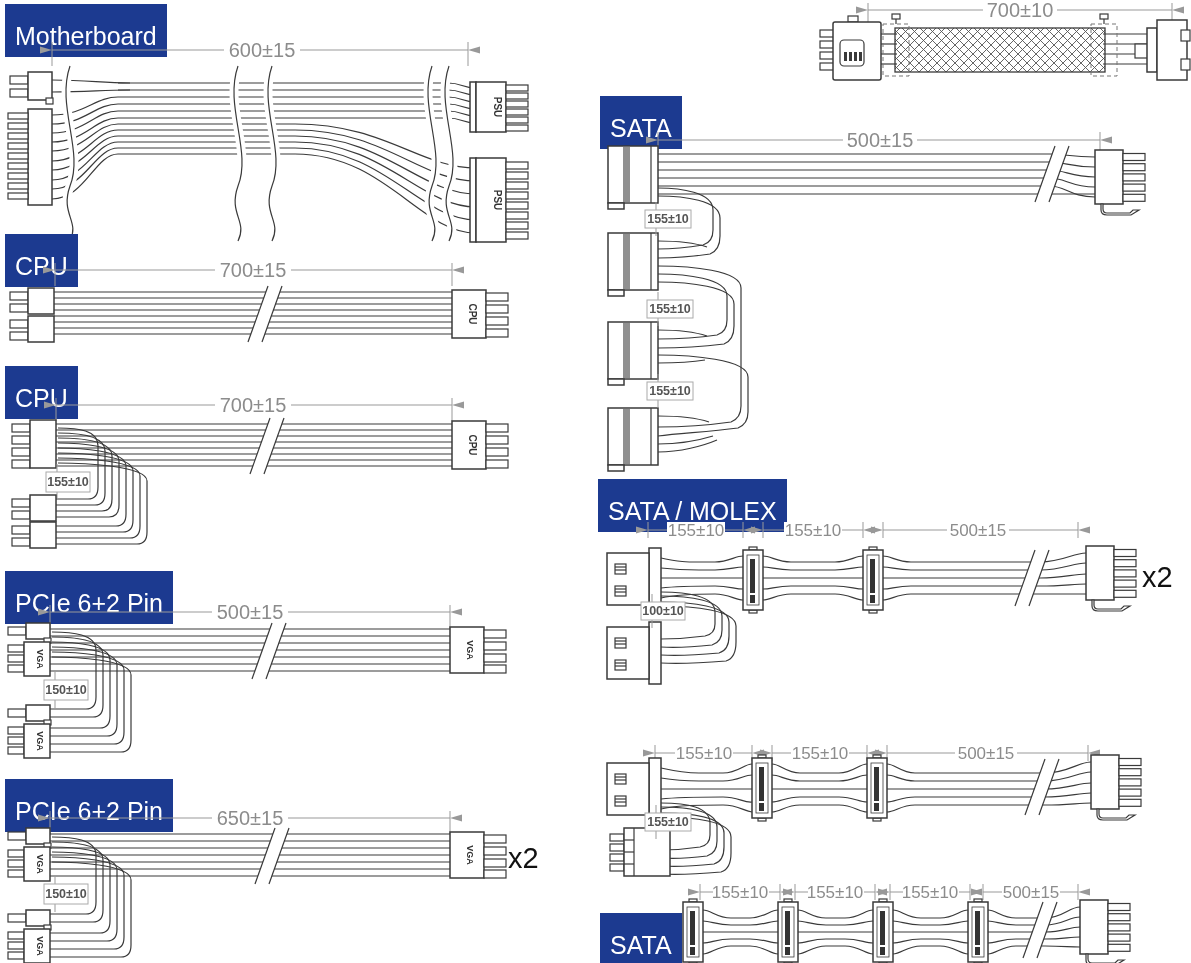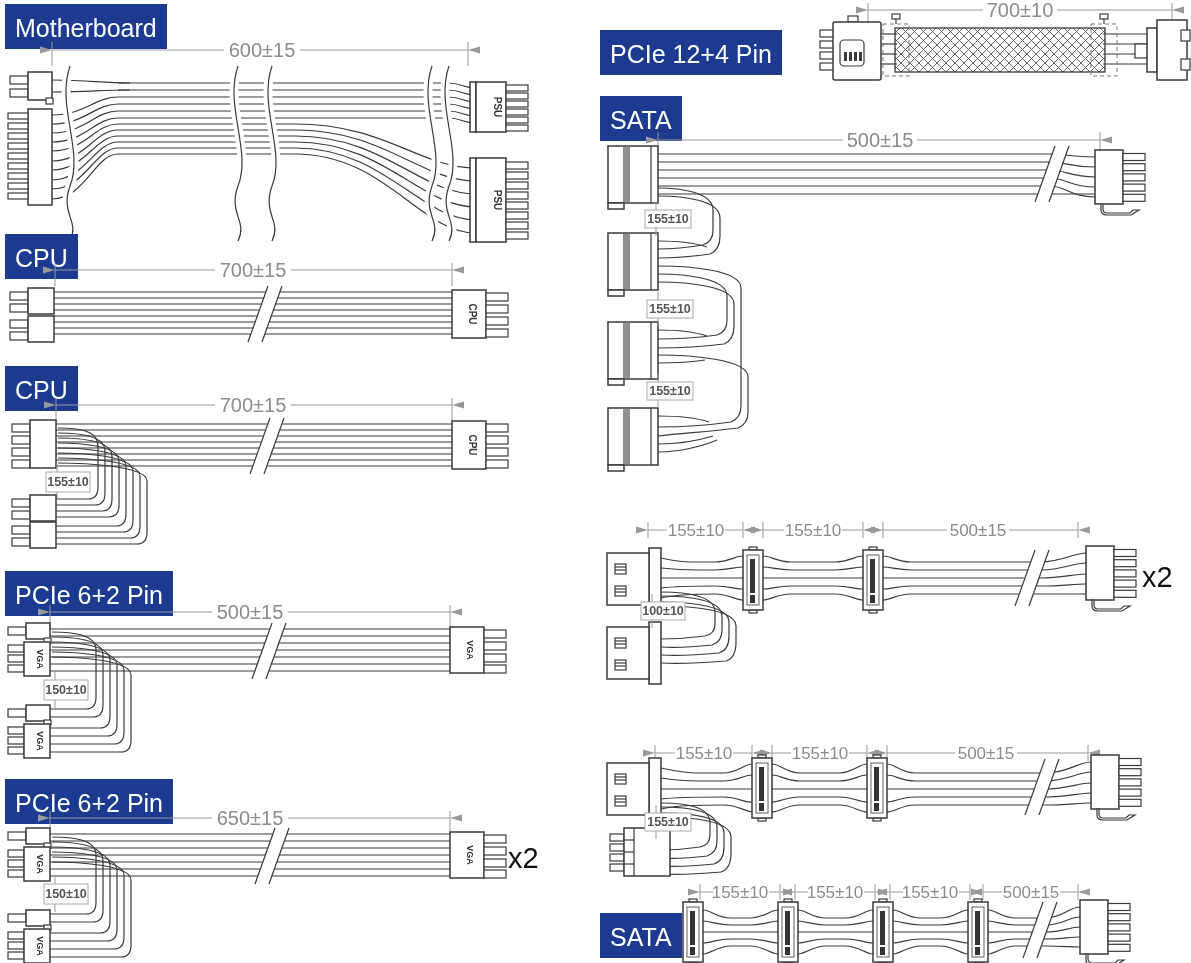--- a/index.html
+++ b/index.html
@@ -1,20 +1,20 @@
 <!DOCTYPE html>
 <html><head>
 <meta charset="utf-8">
 <style>
   html,body{margin:0;padding:0;background:#fff;}
   #canvas{position:relative;width:1191px;height:963px;background:#fff;overflow:hidden;
           font-family:"Liberation Sans",sans-serif;}
   .sec{position:absolute;}
   .lbl{position:absolute;display:inline-block;background:#1c3a90;color:#fff;
-       font:25px/1.25 "Liberation Sans",sans-serif;padding:9px 10px 5px;white-space:nowrap;}
+       font:25px/1.25 "Liberation Sans",sans-serif;padding:17px 10px 5px;white-space:nowrap;}
   svg.art{position:absolute;overflow:visible;}
   .w{fill:none;stroke:#3a3a3a;stroke-width:1.2;}
   .cb{fill:#fff;stroke:#3a3a3a;stroke-width:1.5;}
   .cp{fill:#fff;stroke:#3a3a3a;stroke-width:1.2;}
   .dl{stroke:#999;stroke-width:1;fill:none;}
   .dt{fill:#8c8c8c;font:20px "Liberation Sans",sans-serif;text-anchor:middle;}
   .dts{fill:#8c8c8c;font:17px "Liberation Sans",sans-serif;text-anchor:middle;}
   .db{fill:#555;font:bold 12.5px "Liberation Sans",sans-serif;text-anchor:middle;}
   .bx{fill:#fff;stroke:#aaa;stroke-width:1;}
   .ct{fill:#333;font:bold 10px "Liberation Sans",sans-serif;text-anchor:middle;}
@@ -400,21 +400,20 @@
         <rect x="8" y="124" width="16" height="7" class="cp"></rect>
           <rect x="8" y="134" width="16" height="7" class="cp"></rect>
         <rect x="8" y="144" width="16" height="7" class="cp"></rect>
         <rect x="24" y="121" width="26" height="34" class="cb"></rect>
         <text class="ct" transform="translate(37,138) rotate(90)" style="font-size:9px">VGA</text>
       </g>
     </svg>
   </div>
 
   <div class="sec" style="left:595px;top:0;width:596px;height:92px">
-    <div class="lbl" style="left:5px;top:30px">PCIe 12+4 Pin</div>
     <svg class="art" style="left:0;top:0" width="596" height="92" viewBox="0 0 596 92">
       <g>
         <line x1="273" y1="3" x2="273" y2="24" class="dl"></line>
           <line x1="577" y1="3" x2="577" y2="24" class="dl"></line>
         <line x1="273" y1="10" x2="577" y2="10" class="dl" marker-start="url(#ah)" marker-end="url(#ah)"></line>
         <rect x="388" y="1" width="74" height="17" class="mask"></rect>
         <text x="425" y="17" class="dt">700±10</text>
       </g>
       <g>
         <line x1="285" y1="34" x2="302" y2="34" class="w"></line>
@@ -515,20 +514,21 @@
       <g>
         <line x1="63" y1="244" x2="63" y2="252" class="dl"></line>
           <line x1="63" y1="270" x2="63" y2="278" class="dl"></line>
         <rect x="52" y="252" width="46" height="18" class="bx"></rect>
         <text x="75" y="265" class="db">155±10</text>
       </g>
     </svg>
   </div>
 
   <div class="sec" style="left:595px;top:478px;width:596px;height:212px">
+    <div class="lbl" style="left:3px;top:1px">SATA / MOLEX</div>
     <svg class="art" style="left:0;top:28px" width="596" height="184" viewBox="0 0 596 184">
       <g>
         <line x1="53" y1="16" x2="53" y2="32" class="dl"></line>
           <line x1="148" y1="16" x2="148" y2="32" class="dl"></line>
         <line x1="53" y1="24" x2="148" y2="24" class="dl" marker-start="url(#ah)" marker-end="url(#ah)"></line>
         <rect x="72" y="16" width="58" height="16" class="mask"></rect>
         <text x="101" y="30" class="dts">155±10</text>
       </g>
       <g>
         <line x1="168" y1="16" x2="168" y2="32" class="dl"></line>

